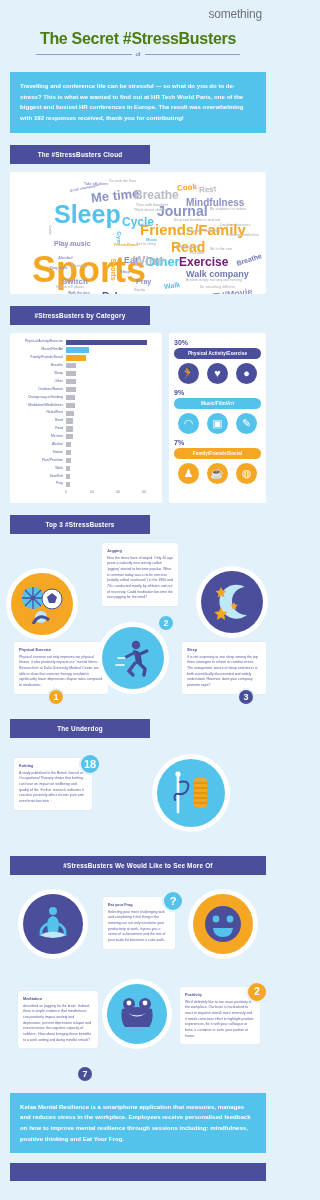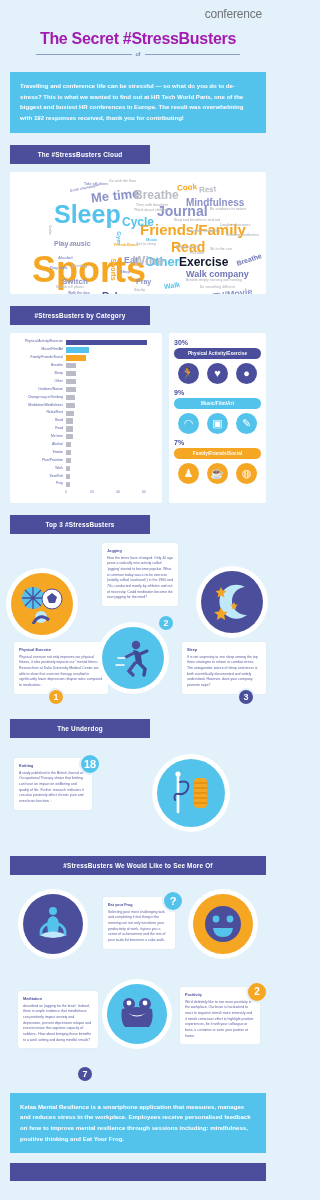--- a/index.html
+++ b/index.html
@@ -14,21 +14,21 @@
 
   
   .brand { text-align: right; padding: 10px 14px 2px 0; line-height: 1; }
   .brand .soma { font-size: 13px; font-weight: bold; color: #55585c; letter-spacing: -0.3px; }
   .brand .soma sup { color: #9fd4ec; font-size: 13px; }
   .brand .analytics { font-size: 12px; color: #6f7376; letter-spacing: -0.2px; margin-top: -2px;}
 
   
   .title-wrap { text-align: center; padding: 8px 10px 4px; }
   .title-main {
-    font-size: 16px; font-weight: bold; color: #a21caf; letter-spacing: -0.3px;
+    font-size: 16px; font-weight: bold; color: #4d7c0f; letter-spacing: -0.3px;
   }
   .title-of-row { display:flex; align-items:center; justify-content:center; gap:4px; margin: 3px 26px 1px; }
   .title-of-row .rule { flex:1; height:1px; background:#8f9bc9; }
   .title-of-row .of { font-size: 6px; color:#5a66a8; }
   .title-sub { font-size: 14px; color: #4b5599; letter-spacing: -0.2px; }
 
   
   .intro {
     margin: 10px 10px 0 10px;
     background: #54c3ec;
@@ -111,21 +111,21 @@
   }
   .band.blue { background:#54c3ec; }
   .band.purple { background:#4b4f9b; font-size: 5.2px; }
 </style>
 </head>
 <body>
 
 <div class="page">
 
   <div class="brand">
-    <div class="analytics">conference</div>
+    <div class="analytics">something</div>
   </div>
 
   <div class="title-wrap">
     <div class="title-main">The Secret #StressBusters</div>
     <div class="title-of-row">
       <div class="rule"></div>
       <div class="of">of</div>
       <div class="rule"></div>
     </div>
   </div>
@@ -133,21 +133,21 @@
   <div class="intro">Travelling and conference life can be stressful — so what do you do to de-stress? This is what we wanted to find out at HR Tech World Paris, one of the biggest and busiest HR conferences in Europe. The result was overwhelming with 192 responses received, thank you for contributing!</div>
 
   <div class="sec-bar">The #StressBusters Cloud</div>
   <div class="card cloud-card">
     <div class="cloud" id="cloud">
         <span style="left: 18px; top: 74px; font-size: 36px; color: rgb(245, 166, 35); transform: rotate(0deg);">Sports</span>
         <span style="left: 40px; top: 24px; font-size: 25px; color: rgb(84, 195, 236); transform: rotate(0deg);">Sleep</span>
         <span style="left: 126px; top: 44px; font-size: 15px; color: rgb(245, 166, 35); transform: rotate(0deg);">Friends/Family</span>
         <span style="left: 143px; top: 26px; font-size: 14px; color: rgb(140, 146, 199); transform: rotate(0deg);">Journal</span>
         <span style="left: 157px; top: 62px; font-size: 14px; color: rgb(245, 166, 35); transform: rotate(0deg);">Read</span>
-        <span style="left: 165px; top: 78px; font-size: 12px; color: #0f172a; transform: rotate(0deg);">Exercise</span>
+        <span style="left: 165px; top: 78px; font-size: 12px; color: #701a75; transform: rotate(0deg);">Exercise</span>
         <span style="left: 131px; top: 77px; font-size: 13px; color: rgb(84, 195, 236); transform: rotate(0deg);">Other</span>
         <span style="left: 77px; top: 11px; font-size: 13px; color: rgb(140, 146, 199); transform: rotate(-6deg);">Me time</span>
         <span style="left: 120px; top: 11px; font-size: 12px; color: rgb(185, 188, 196); transform: rotate(0deg);">Breathe</span>
         <span style="left: 172px; top: 20px; font-size: 10px; color: rgb(140, 146, 199); transform: rotate(0deg);">Mindfulness</span>
         <span style="left: 172px; top: 92px; font-size: 9px; color: rgb(111, 119, 182); transform: rotate(0deg);">Walk company</span>
         <span style="left: 199px; top: 112px; font-size: 9px; color: rgb(140, 146, 199); transform: rotate(-8deg);">TV/Movie</span>
         <span style="left: 108px; top: 38px; font-size: 12px; color: rgb(84, 195, 236); transform: rotate(0deg);">Cycle</span>
         <span style="left: 88px; top: 114px; font-size: 10px; color: rgb(75, 79, 155); transform: rotate(0deg);">Relax</span>
         <span style="left: 48px; top: 100px; font-size: 8px; color: rgb(140, 146, 199); transform: rotate(0deg);">Switch</span>
         <span style="left: 122px; top: 100px; font-size: 7px; color: rgb(140, 146, 199); transform: rotate(0deg);">Pray</span>

